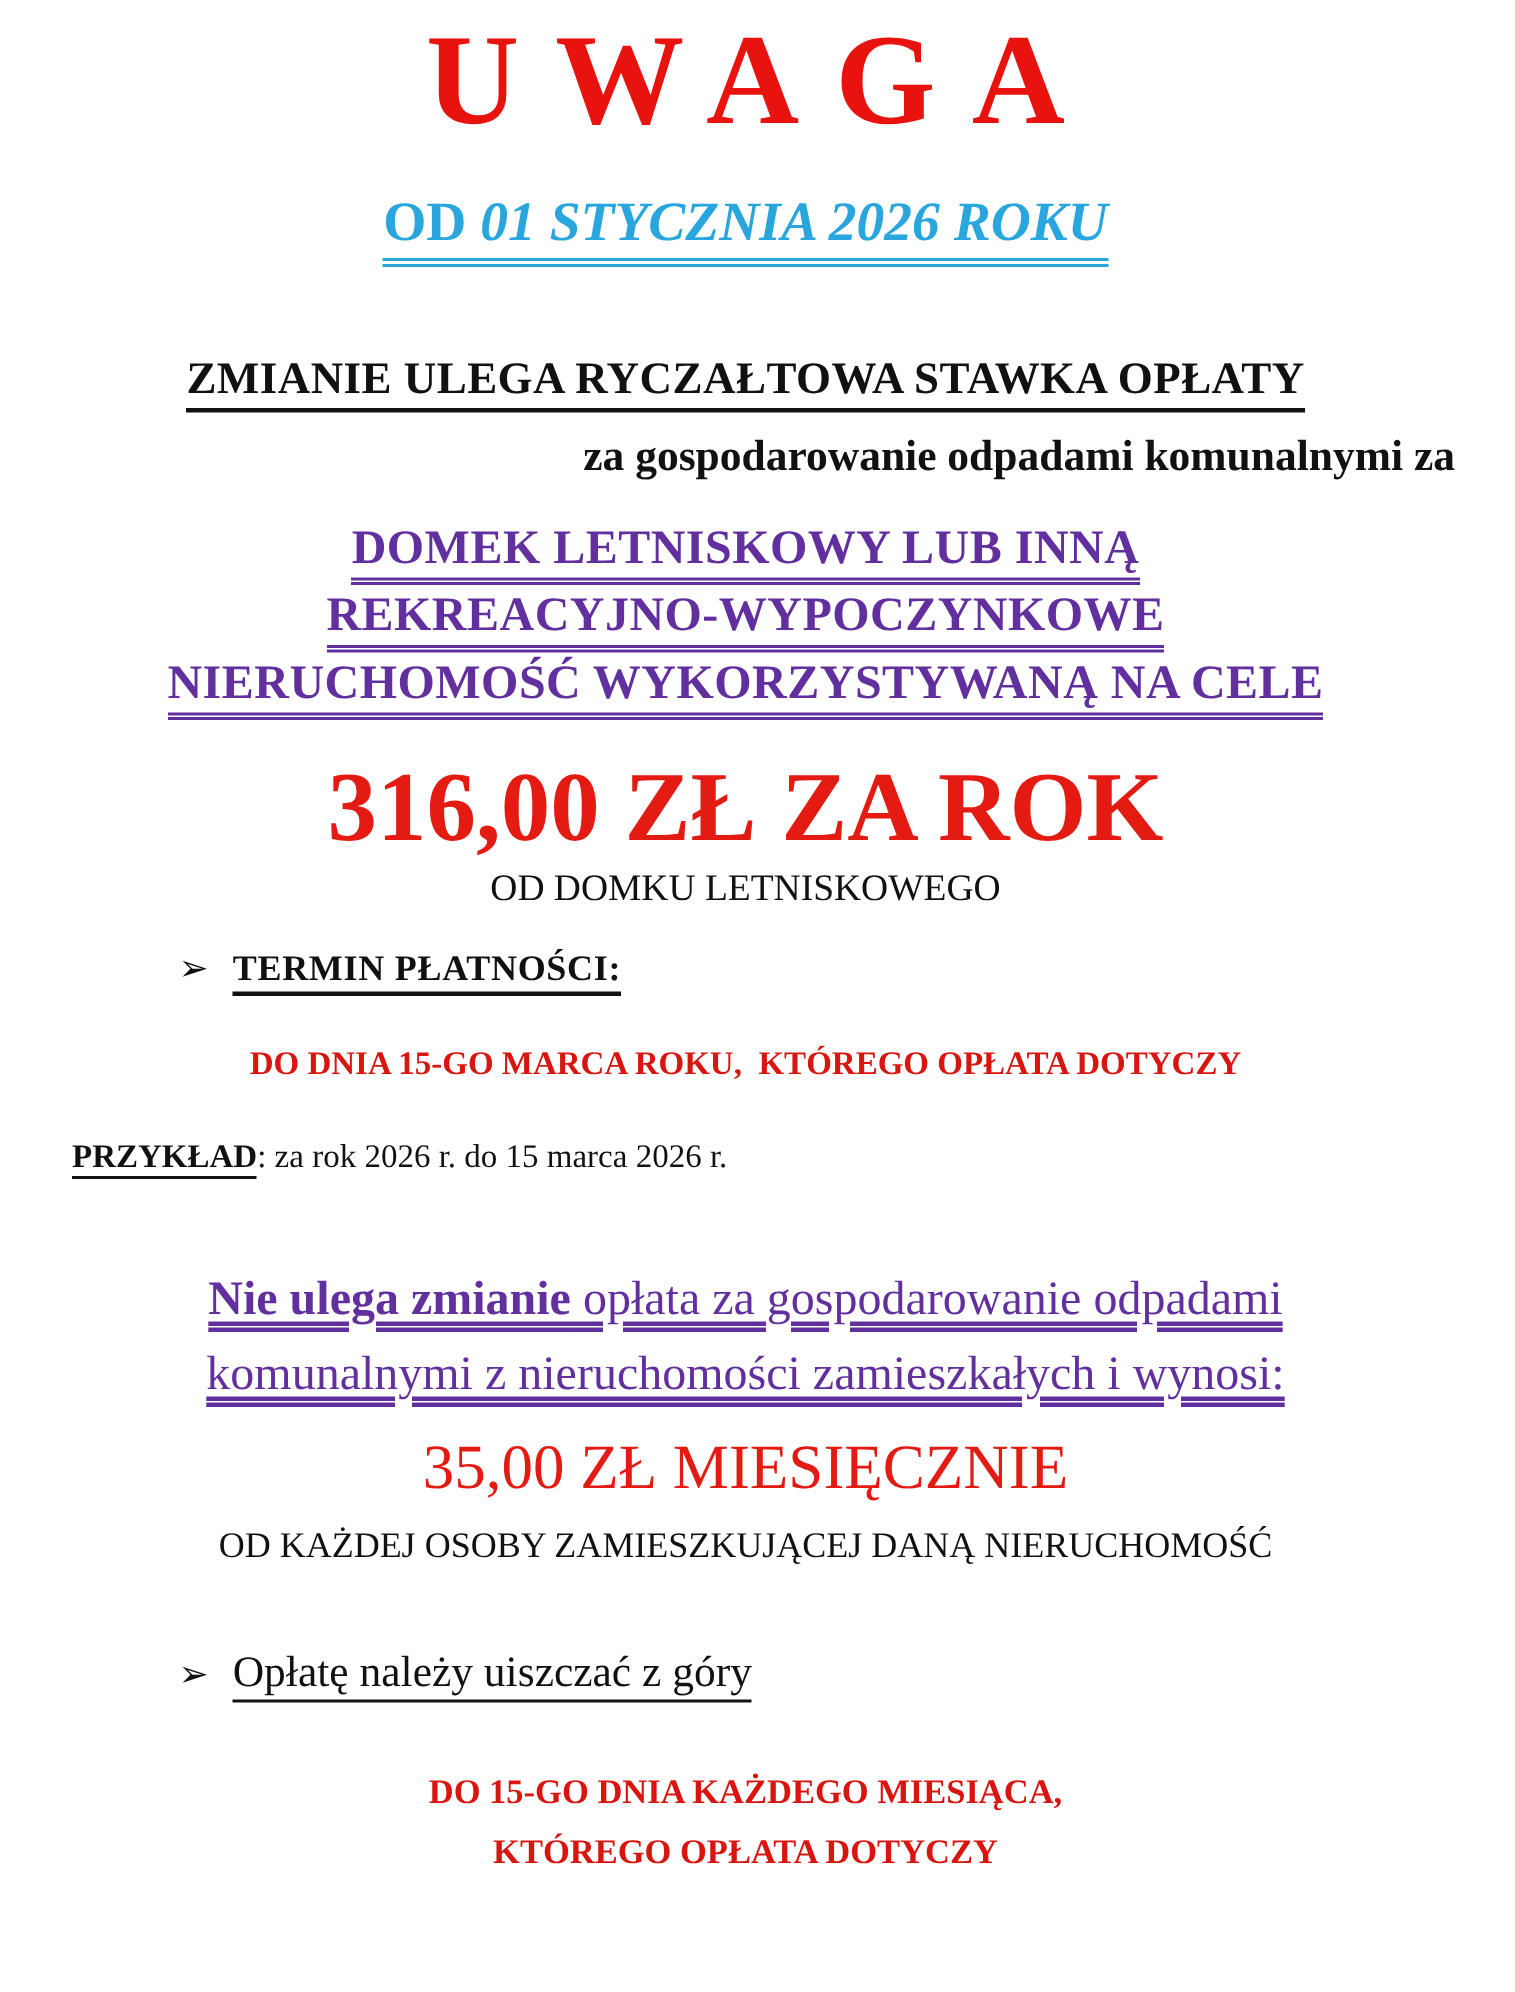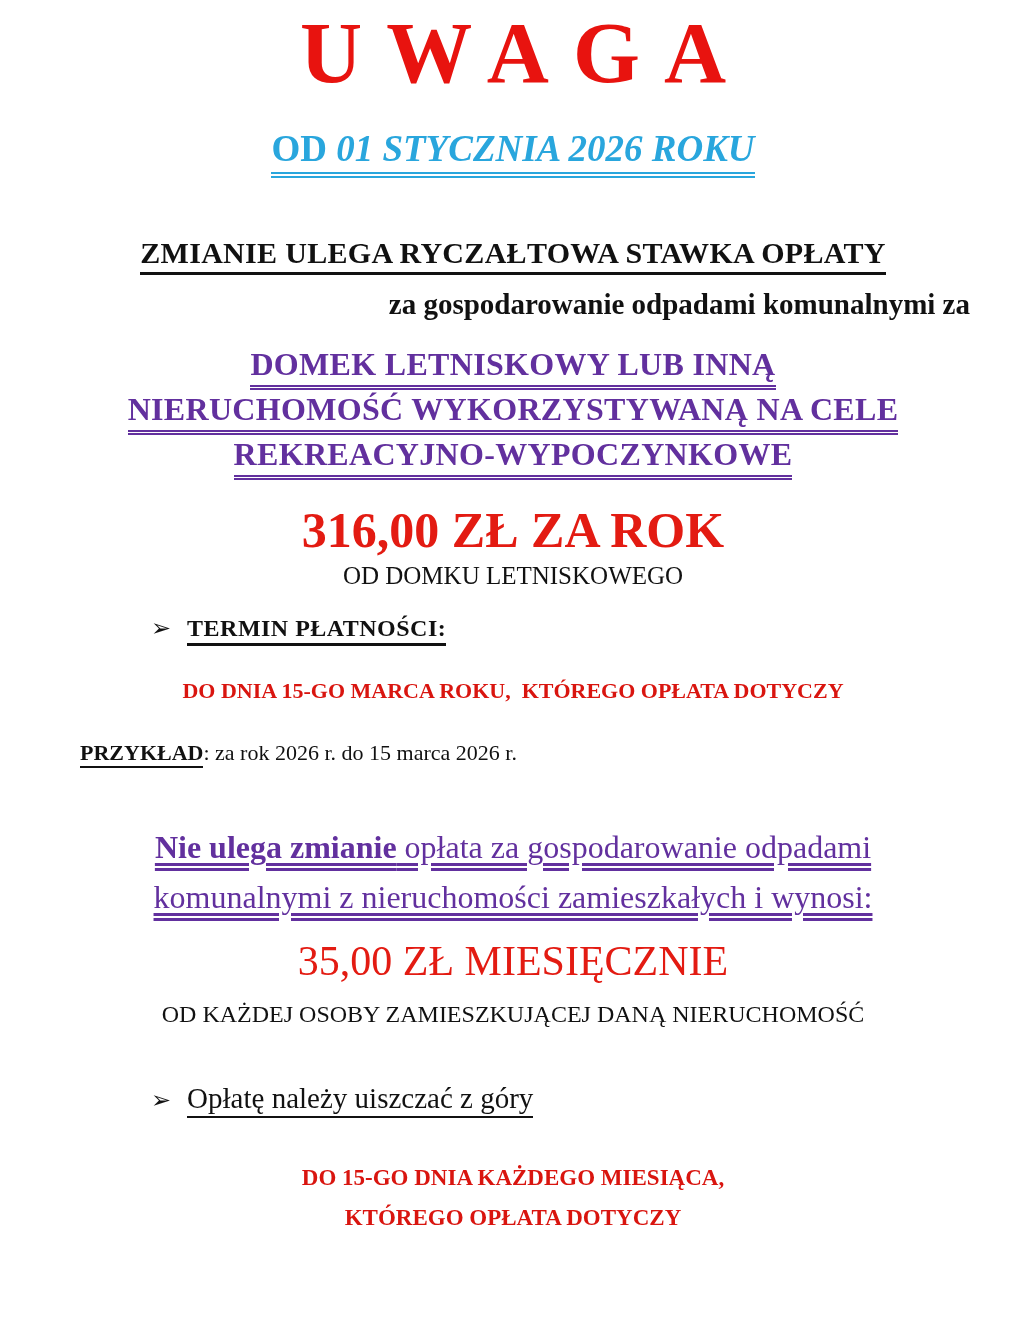--- a/index.html
+++ b/index.html
@@ -8,21 +8,21 @@
     width: 1010px;
     height: 1328px;
     margin: 0 auto;
     font-family: "Liberation Serif", "DejaVu Serif", serif;
     color: #111111;
     overflow: hidden;
   }
   .page {
     width: 1010px;
     height: 1328px;
-    padding: 6px 40px 20px 56px;
+    padding: 6px 40px 20px 24px;
     background: #ffffff;
   }
 
   
   .main-title {
     font-size: 86px;
     font-weight: bold;
     color: #e8130f;
     letter-spacing: 0.28em;
     text-align: center;
@@ -73,21 +73,21 @@
     color: #62309e;
     border-bottom: 5px double #62309e;
     padding-bottom: 1px;
     letter-spacing: 0.01em;
   }
 
   
   .annual-price {
     margin-top: 24px;
     text-align: center;
-    font-size: 50px;
+    font-size: 66px;
     font-weight: bold;
     color: #e31b12;
     line-height: 1.05;
   }
   .annual-price-unit {
     margin-top: 6px;
     text-align: center;
     font-size: 25px;
     color: #111111;
   }
@@ -196,24 +196,24 @@
   <div class="change-heading-wrap">
     <span class="change-heading">ZMIANIE ULEGA RYCZAŁTOWA STAWKA OPŁATY</span>
   </div>
   <div class="change-subheading">za gospodarowanie odpadami komunalnymi za</div>
 
   <div class="property-block">
     <div class="property-line">
       <span>DOMEK LETNISKOWY LUB INNĄ</span>
     </div>
     <div class="property-line">
-      <span>NIERUCHOMOŚĆ WYKORZYSTYWANĄ NA CELE</span>
+      <span>REKREACYJNO-WYPOCZYNKOWE</span>
     </div>
     <div class="property-line">
-      <span>REKREACYJNO-WYPOCZYNKOWE</span>
+      <span>NIERUCHOMOŚĆ WYKORZYSTYWANĄ NA CELE</span>
     </div>
   </div>
 
   <div class="annual-price">316,00 ZŁ ZA ROK</div>
   <div class="annual-price-unit">OD DOMKU LETNISKOWEGO</div>
 
   <div class="bullet-row bullet-row-1">
     <span class="arrow">➢</span>
     <span class="bullet-text">TERMIN PŁATNOŚCI:</span>
   </div>

